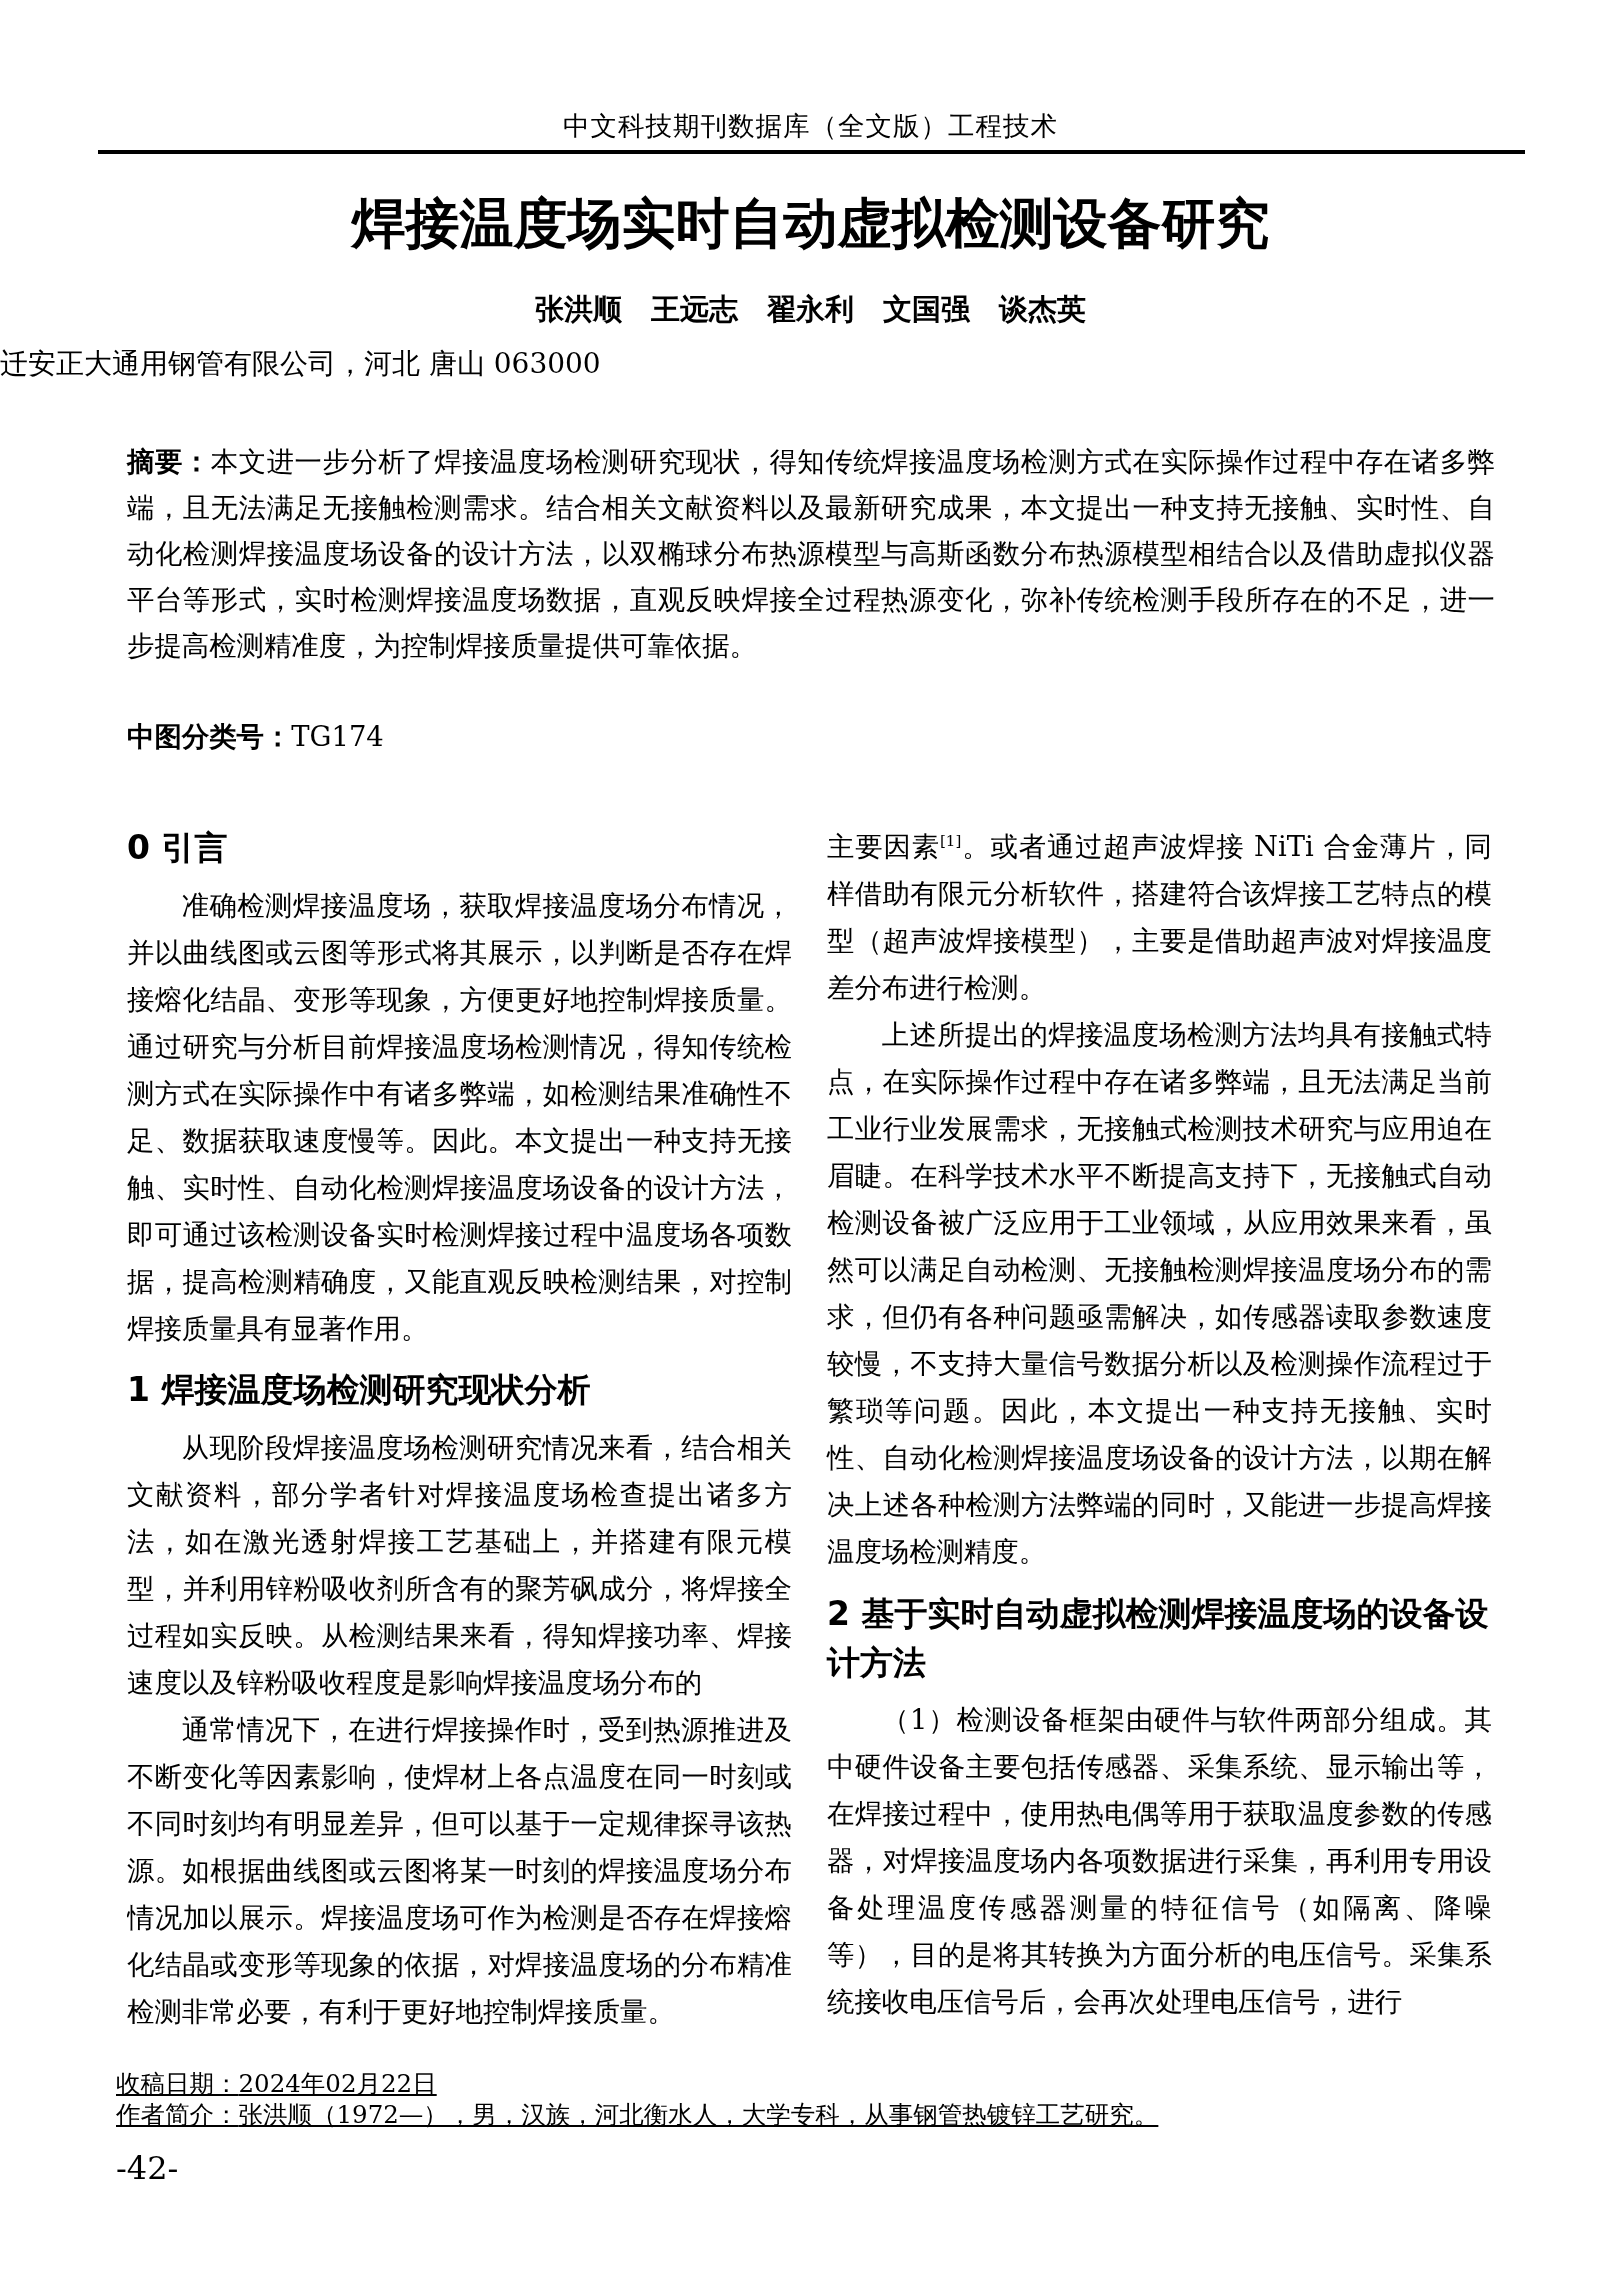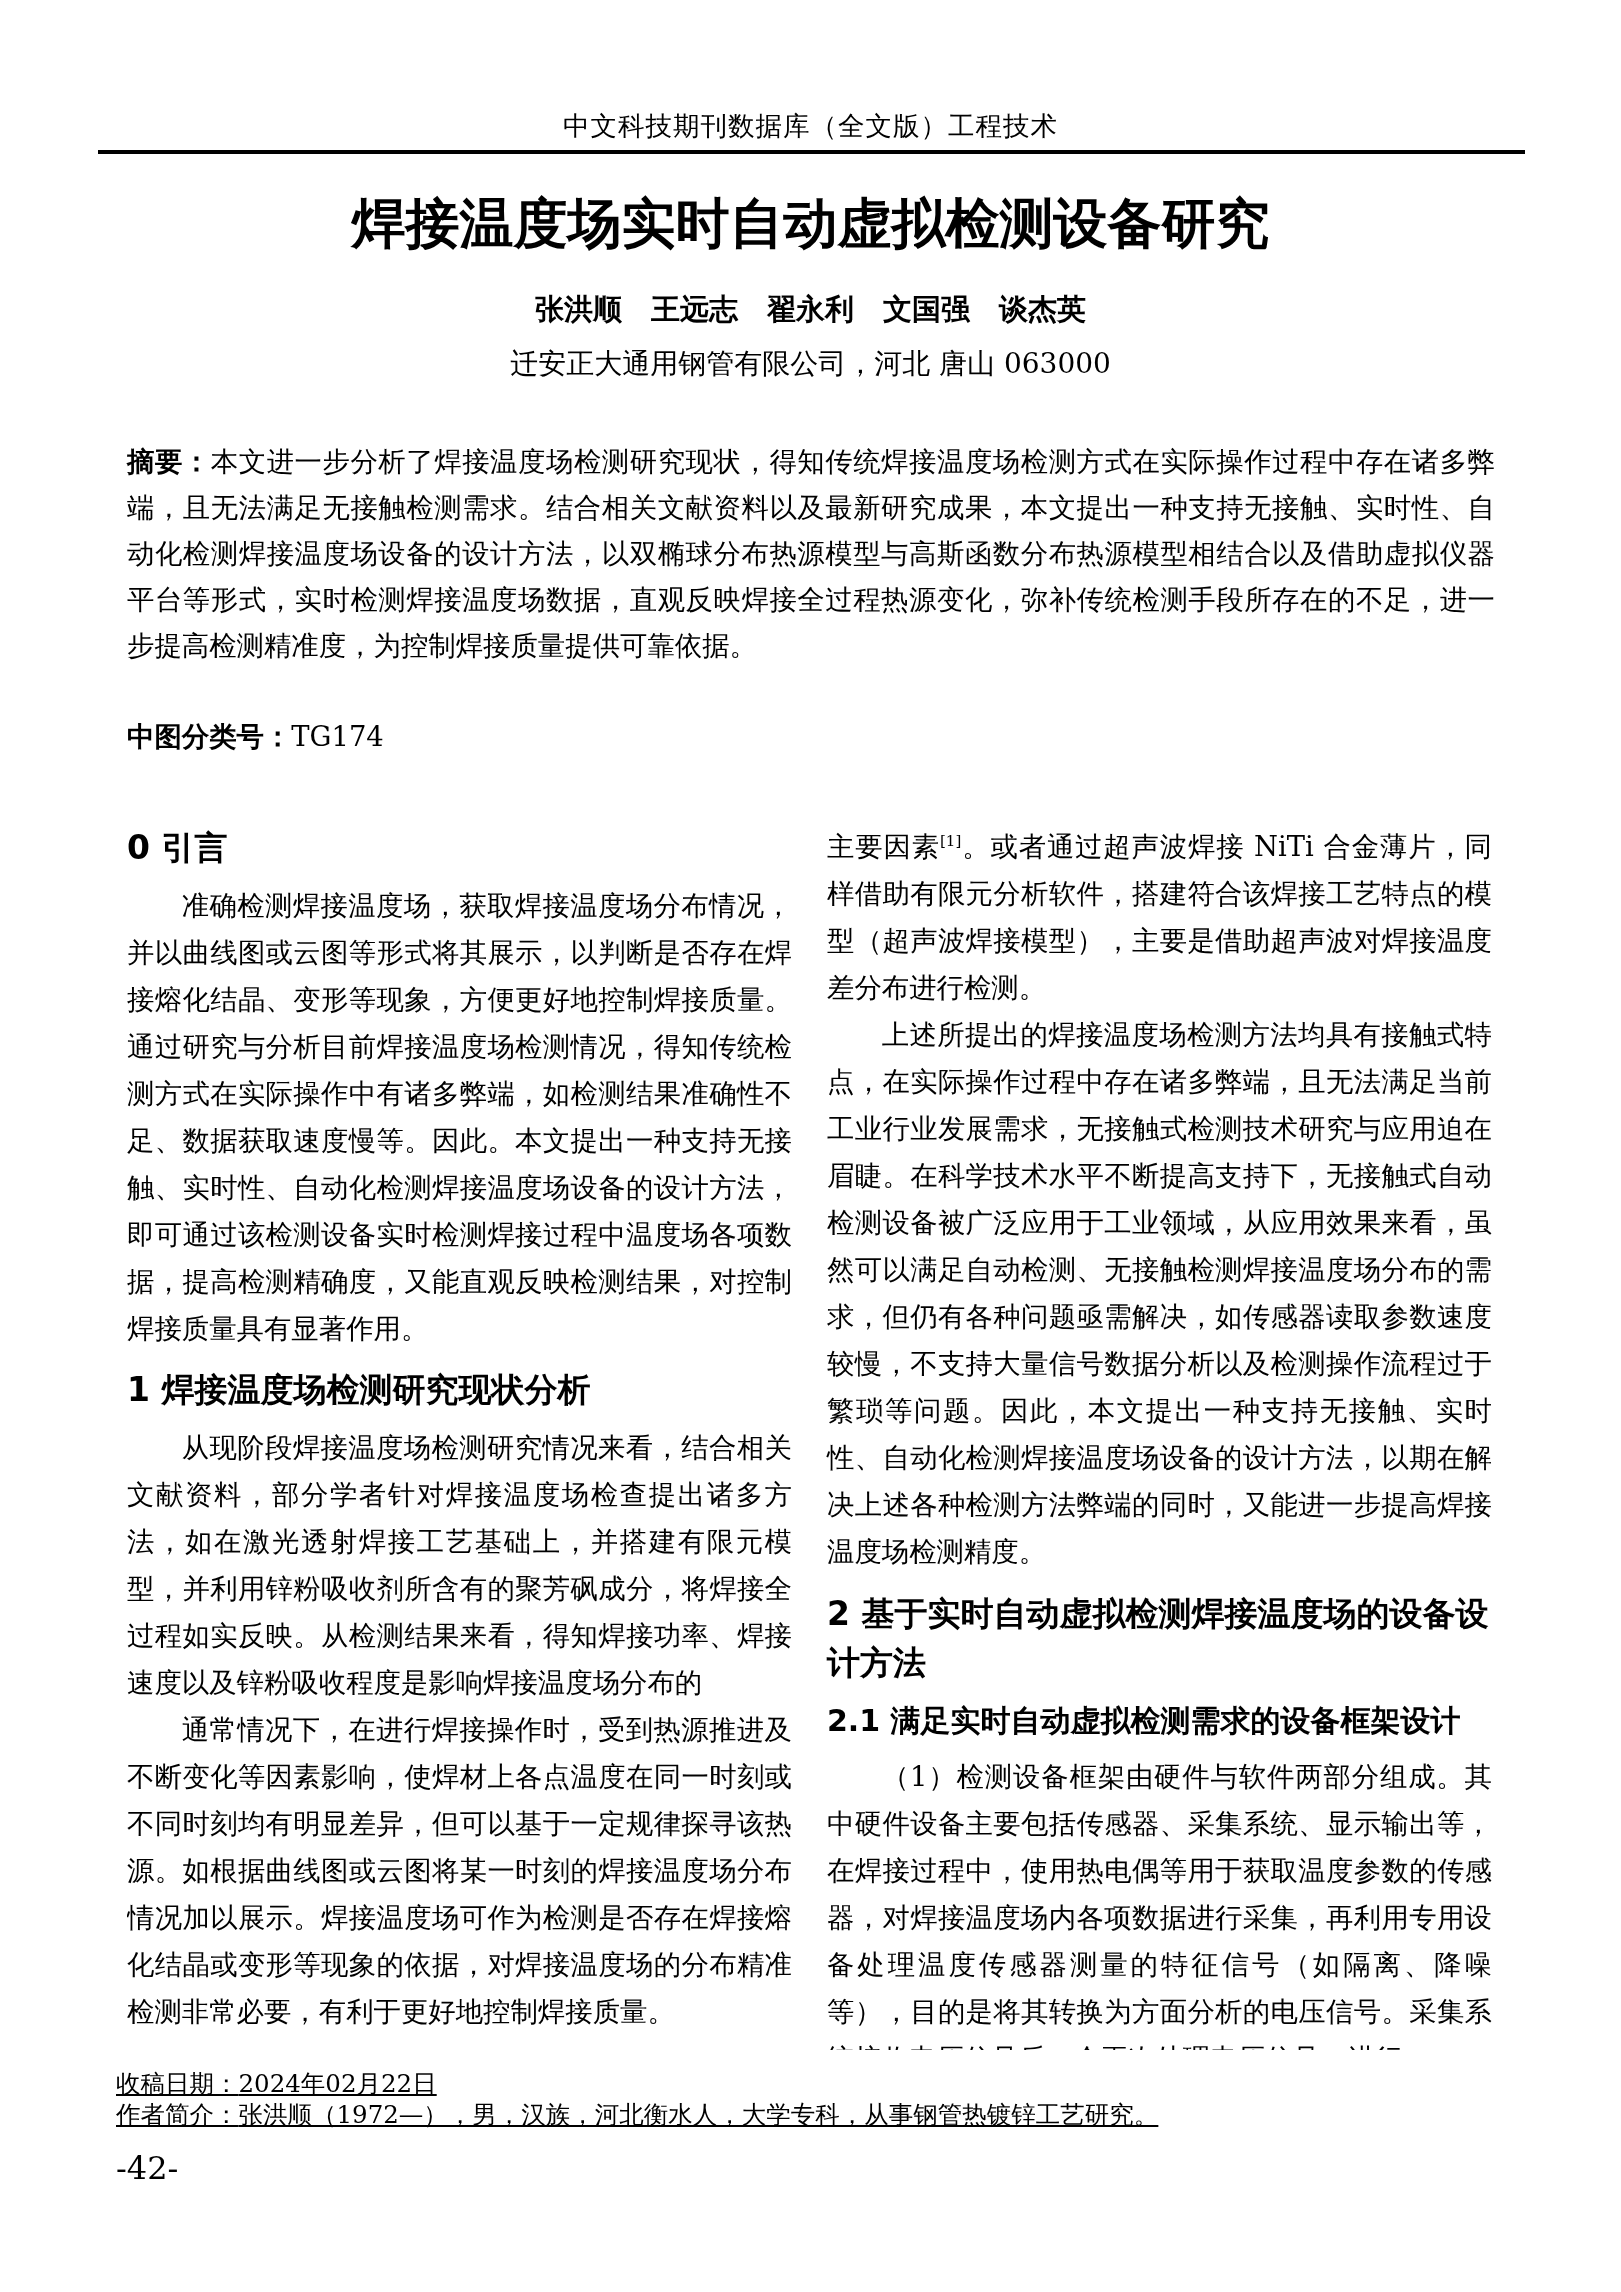--- a/index.html
+++ b/index.html
@@ -52,21 +52,21 @@
     width: 100%;
     text-align: center;
     font-size: 29px;
     font-weight: bold;
   }
   .affiliation {
     position: absolute;
     top: 345px;
     left: 0;
     width: 100%;
-    text-align: center;
+    text-align: left;
     font-size: 28px;
   }
   .abstract {
     position: absolute;
     top: 439px;
     left: 127px;
     width: 1368px;
     margin: 0;
     font-size: 27.4px;
     line-height: 46px;
@@ -165,21 +165,20 @@
       <p class="indent">准确检测焊接温度场，获取焊接温度场分布情况，并以曲线图或云图等形式将其展示，以判断是否存在焊接熔化结晶、变形等现象，方便更好地控制焊接质量。通过研究与分析目前焊接温度场检测情况，得知传统检测方式在实际操作中有诸多弊端，如检测结果准确性不足、数据获取速度慢等。因此。本文提出一种支持无接触、实时性、自动化检测焊接温度场设备的设计方法，即可通过该检测设备实时检测焊接过程中温度场各项数据，提高检测精确度，又能直观反映检测结果，对控制焊接质量具有显著作用。</p>
       <h2>1 焊接温度场检测研究现状分析</h2>
       <p class="indent">从现阶段焊接温度场检测研究情况来看，结合相关文献资料，部分学者针对焊接温度场检查提出诸多方法，如在激光透射焊接工艺基础上，并搭建有限元模型，并利用锌粉吸收剂所含有的聚芳砜成分，将焊接全过程如实反映。从检测结果来看，得知焊接功率、焊接速度以及锌粉吸收程度是影响焊接温度场分布的</p>
       <p class="indent">通常情况下，在进行焊接操作时，受到热源推进及不断变化等因素影响，使焊材上各点温度在同一时刻或不同时刻均有明显差异，但可以基于一定规律探寻该热源。如根据曲线图或云图将某一时刻的焊接温度场分布情况加以展示。焊接温度场可作为检测是否存在焊接熔化结晶或变形等现象的依据，对焊接温度场的分布精准检测非常必要，有利于更好地控制焊接质量。</p>
     </div>
 
     <div class="col">
       <p><span>主要因素</span><sup class="ref">[1]</sup><span>。或者通过超声波焊接 NiTi 合金薄片，同样借助有限元分析软件，搭建符合该焊接工艺特点的模型（超声波焊接模型），主要是借助超声波对焊接温度差分布进行检测。</span></p>
       <p class="indent">上述所提出的焊接温度场检测方法均具有接触式特点，在实际操作过程中存在诸多弊端，且无法满足当前工业行业发展需求，无接触式检测技术研究与应用迫在眉睫。在科学技术水平不断提高支持下，无接触式自动检测设备被广泛应用于工业领域，从应用效果来看，虽然可以满足自动检测、无接触检测焊接温度场分布的需求，但仍有各种问题亟需解决，如传感器读取参数速度较慢，不支持大量信号数据分析以及检测操作流程过于繁琐等问题。因此，本文提出一种支持无接触、实时性、自动化检测焊接温度场设备的设计方法，以期在解决上述各种检测方法弊端的同时，又能进一步提高焊接温度场检测精度。</p>
       <h2>2 基于实时自动虚拟检测焊接温度场的设备设计方法</h2>
-      <h3>2.1 满足实时自动虚拟检测需求的设备框架设计</h3>
       <p class="indent">（1）检测设备框架由硬件与软件两部分组成。其中硬件设备主要包括传感器、采集系统、显示输出等，在焊接过程中，使用热电偶等用于获取温度参数的传感器，对焊接温度场内各项数据进行采集，再利用专用设备处理温度传感器测量的特征信号（如隔离、降噪等），目的是将其转换为方面分析的电压信号。采集系统接收电压信号后，会再次处理电压信号，进行</p>
     </div>
 
   </div>
 
   <div class="page-footer">
     <div class="foot-line"><span>收稿日期：</span><span>2024年02月22日</span></div>
     <div class="foot-line"><span>作者简介：</span><span>张洪顺（1972—），男，汉族，河北衡水人，大学专科，从事钢管热镀锌工艺研究。</span></div>
     <div class="page-number">-42-</div>
   </div>

